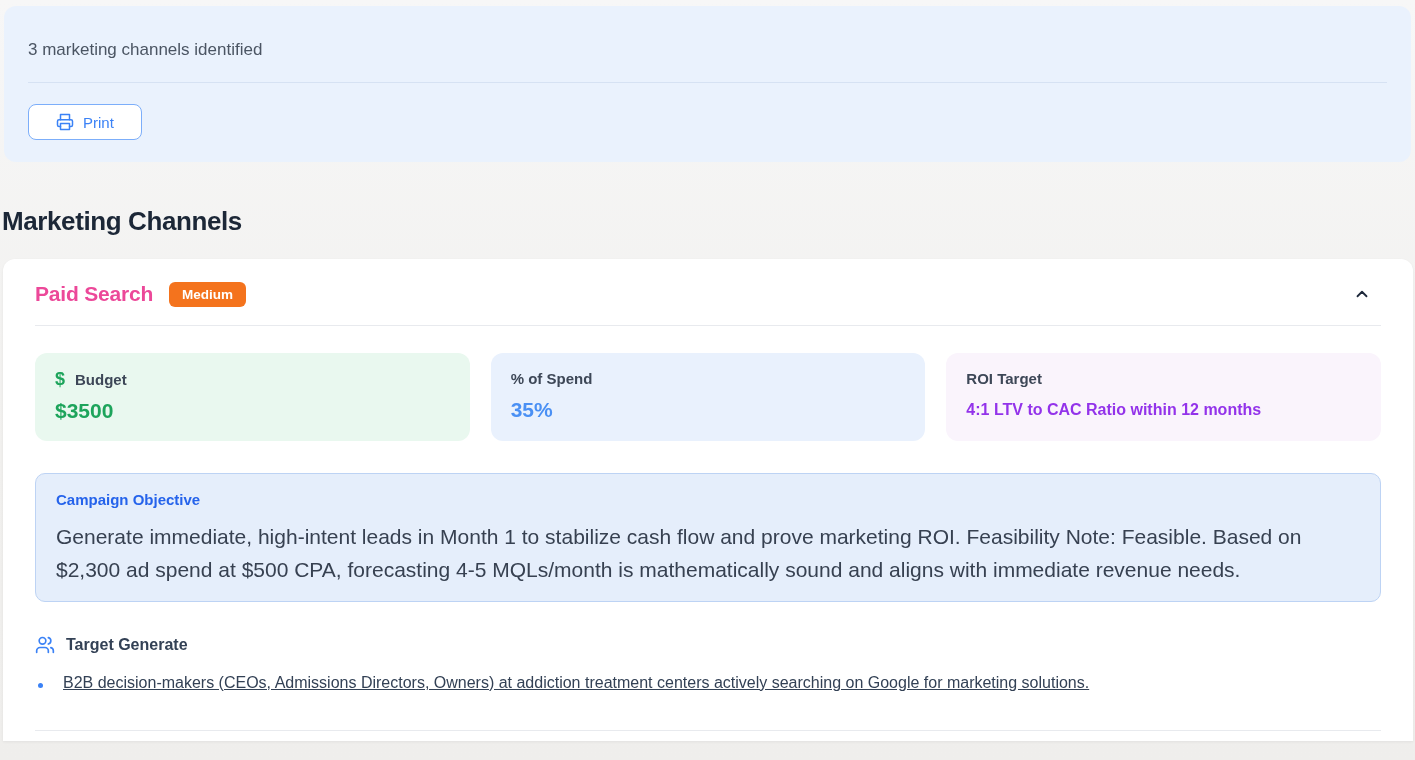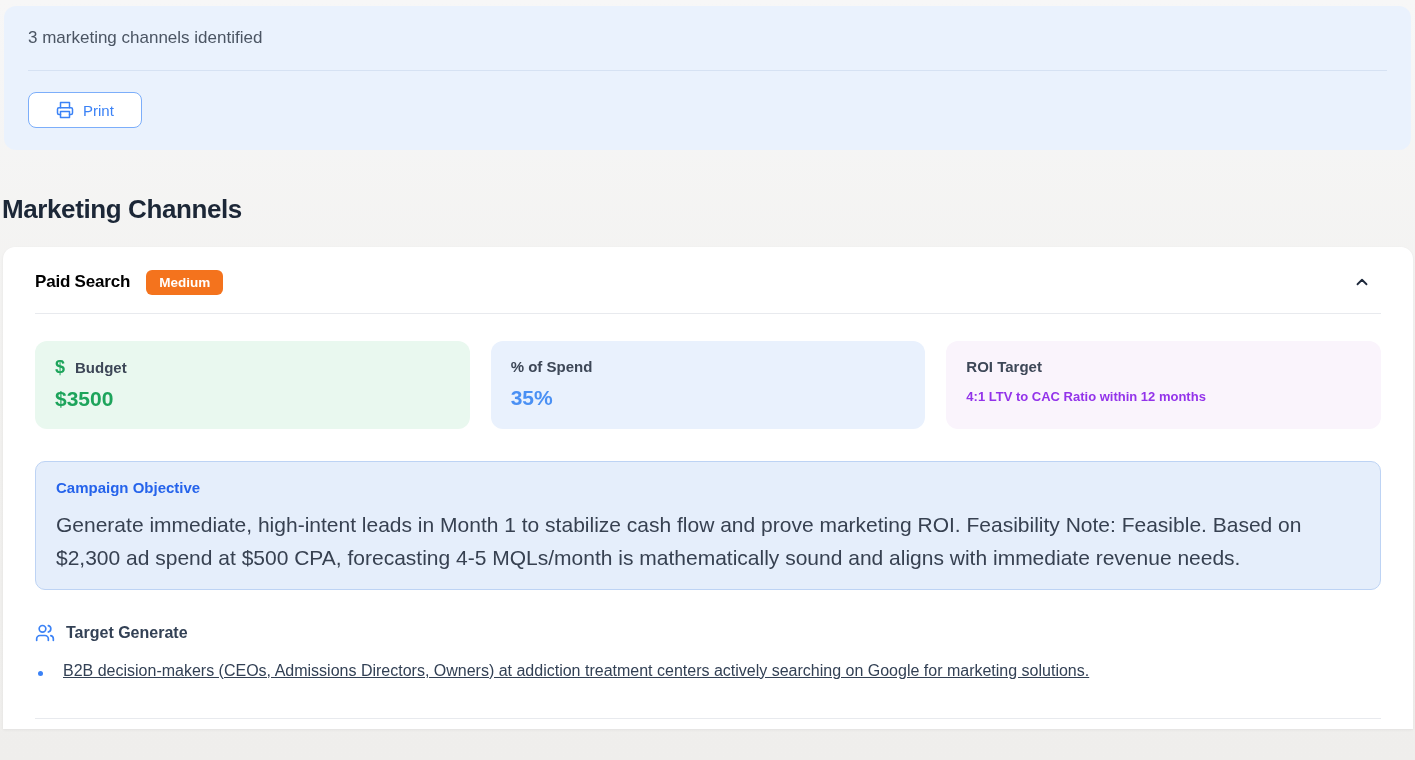--- a/index.html
+++ b/index.html
@@ -15,20 +15,21 @@
     margin: 6px 4px 0 4px;
     background: #eaf2fd;
     border-radius: 12px;
     padding: 22px 24px 22px 24px;
   }
   .banner-title {
     font-size: 20px; font-weight: 700; color: #1e293b;
     letter-spacing: -0.2px;
   }
   .banner-subtitle {
+    margin-top: 12px;
     font-size: 17px; color: #4b5563;
   }
   .banner-divider {
     margin-top: 22px;
     border-top: 1px solid #d6e2f3;
   }
   .print-btn {
     margin-top: 21px;
     display: inline-flex; align-items: center; gap: 9px;
     background: #ffffff;
@@ -54,21 +55,21 @@
     border-radius: 12px 12px 0 0;
     box-shadow: 0 1px 3px rgba(16,24,40,0.06);
     min-height: 465px;
     padding-bottom: 10px;
   }
   .channel-header {
     display: flex; align-items: center;
     padding: 22px 38px 18px 32px;
   }
   .channel-title {
-    font-size: 17px; font-weight: 700; color: #000000;
+    font-size: 21px; font-weight: 700; color: #ec4899;
     letter-spacing: -0.2px;
   }
   .priority-badge {
     margin-left: 16px;
     background: #f4731d;
     color: #ffffff;
     font-size: 13.5px; font-weight: 600;
     padding: 5px 13px;
     border-radius: 6px;
   }
@@ -107,21 +108,21 @@
   .dollar-glyph {
     font-size: 18px; font-weight: 700; color: #1da45b;
     line-height: 1;
   }
   .stat-value {
     margin-top: 11px;
     font-size: 21px; font-weight: 700;
   }
   .stat-value.green-text  { color: #1da45b; }
   .stat-value.blue-text   { color: #4a90f4; }
-  .stat-value.purple-text { font-size: 13px; color: #9333ea; margin-top: 14px; }
+  .stat-value.purple-text { font-size: 16px; color: #9333ea; margin-top: 14px; }
 
   
   .objective-box {
     margin: 32px 32px 0 32px;
     background: #e5eefb;
     border: 1px solid #bdd3f4;
     border-radius: 10px;
     padding: 17px 20px 14px 20px;
   }
   .objective-title {

